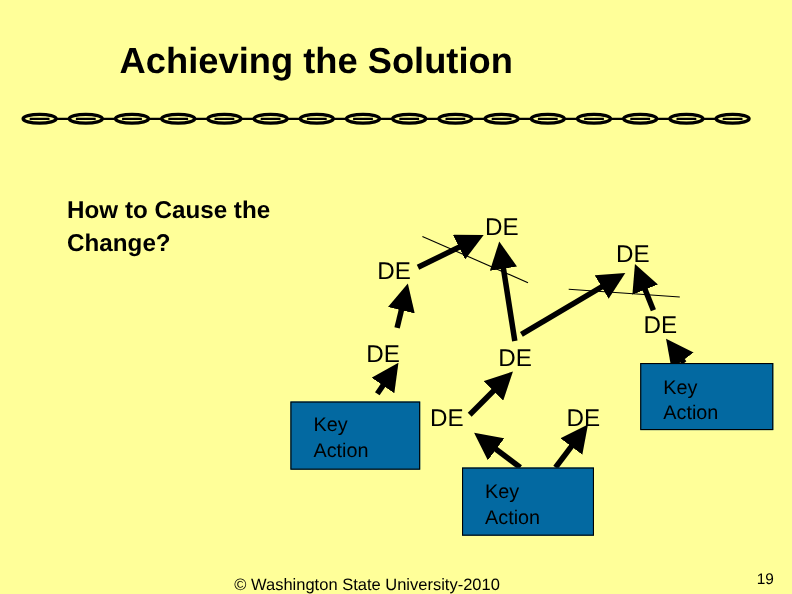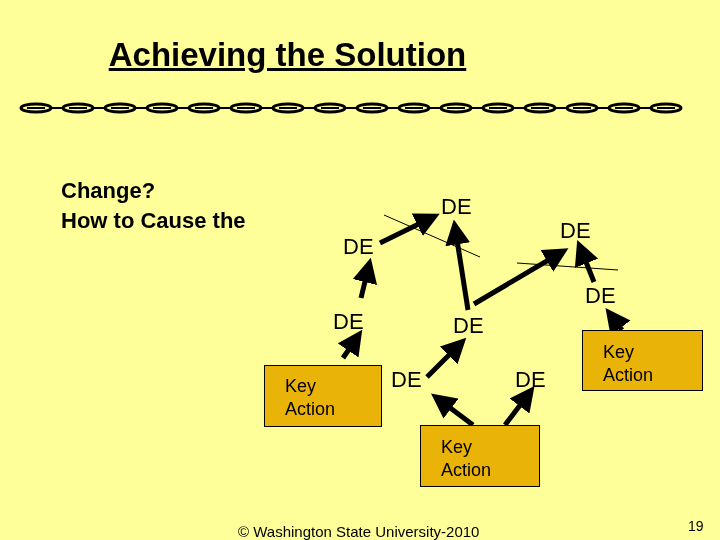--- a/index.html
+++ b/index.html
@@ -5,39 +5,39 @@
   html, body { margin: 0; padding: 0; }
   body {
     width: 720px; height: 540px; overflow: hidden;
     background: #FFFF99;
     position: relative;
     font-family: "Liberation Sans", sans-serif;
     color: #000;
   }
   .title {
     position: absolute; left: 0; width: 575px; top: 36px;
-    text-align: center; font-weight: bold; font-size: 33px; text-decoration: underline;
+    text-align: center; font-weight: bold; font-size: 33px;
   }
   .chain { position: absolute; left: 0; top: 96px; }
   .question {
     position: absolute; left: 61px; top: 176px;
     font-weight: bold; font-size: 22px; line-height: 30px;
   }
   .diagram { position: absolute; left: 0; top: 0; }
   .de {
     position: absolute; font-weight: normal; font-size: 22px; line-height: 22px;
   }
   .ka-box {
-    position: absolute; background: #eab308; border: 1px solid #000;
+    position: absolute; background: #0369a1; border: 1px solid #000;
     box-sizing: border-box; font-size: 18px; line-height: 23px;
     padding-left: 20px;
   }
   .footer {
     position: absolute; left: 213px; top: 524px;
-    font-size: 15px; line-height: 16px; margin-left: 25px;
+    font-size: 15px; line-height: 16px;
   }
   .page-num {
     position: absolute; left: 688px; top: 518px; font-size: 14px;
   }
 </style>
 </head>
 <body>
 
 <div class="title">Achieving the Solution</div>
 
@@ -87,22 +87,22 @@
       <line x1="597" x2="609" y1="12" y2="12" stroke-width="2"></line>
       <ellipse cx="624" cy="12" rx="15" ry="4"></ellipse>
       <line x1="615" x2="633" y1="12" y2="12" stroke-width="2"></line>
       <line x1="639" x2="651" y1="12" y2="12" stroke-width="2"></line>
       <ellipse cx="666" cy="12" rx="15" ry="4"></ellipse>
       <line x1="657" x2="675" y1="12" y2="12" stroke-width="2"></line>
     </g>
 </svg>
 
 <div class="question">
+  <div>How to Cause the</div>
   <div>Change?</div>
-  <div>How to Cause the</div>
 </div>
 
 <svg class="diagram" width="720" height="540" viewBox="0 0 720 540">
   <defs>
     <marker id="ah" markerWidth="5" markerHeight="5" refX="3.5" refY="2.5" orient="auto" markerUnits="strokeWidth">
       <path d="M0,0 L5,2.5 L0,5 z" fill="#000"></path>
     </marker>
   </defs>
 
   <line x1="384" y1="215" x2="480" y2="257" stroke="#000" stroke-width="1"></line>

